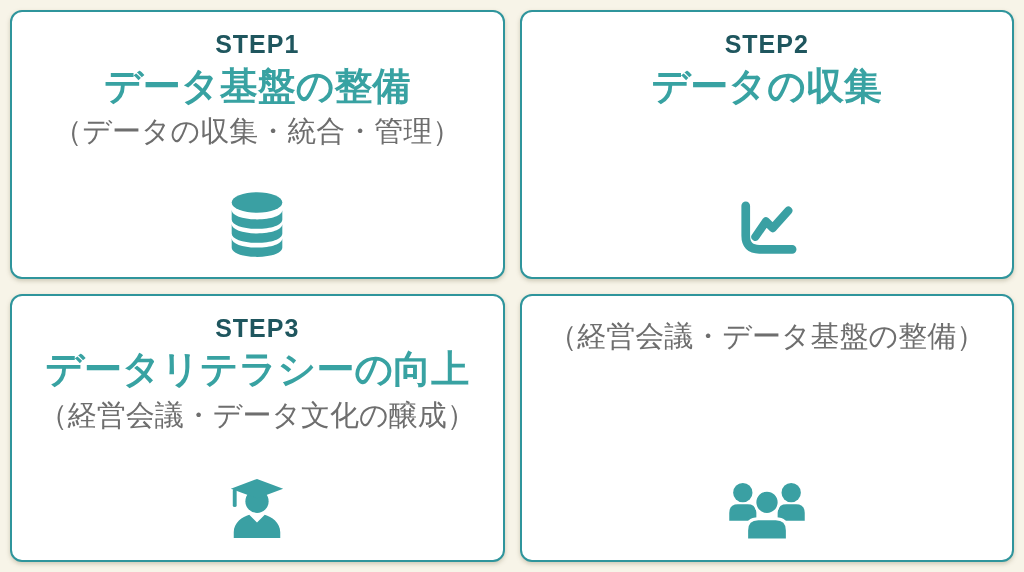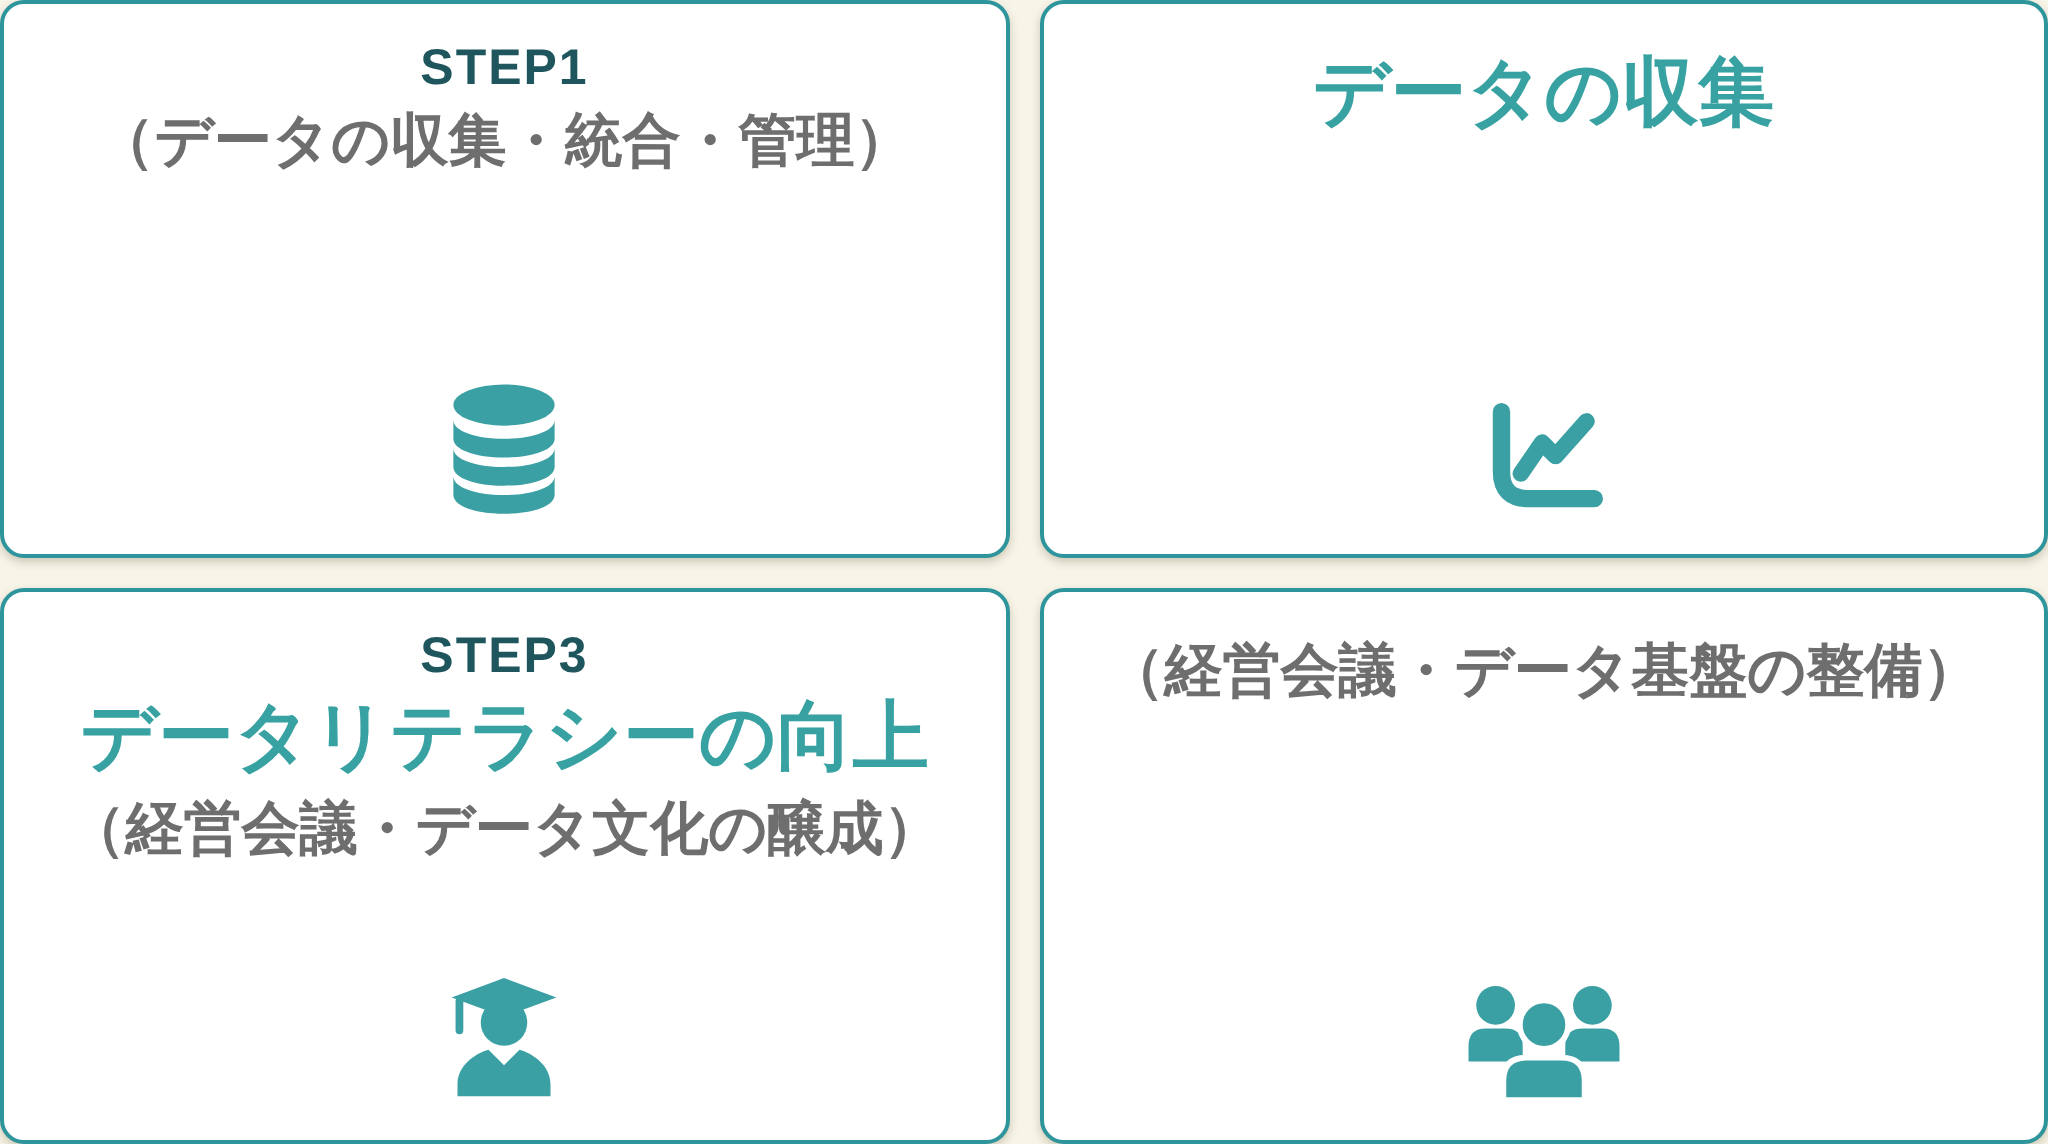--- a/index.html
+++ b/index.html
@@ -17,20 +17,21 @@
     background:var(--page-bg);
     font-family:"Liberation Sans","DejaVu Sans",sans-serif;
     overflow:hidden;
   }
   .grid{
     display:grid;
     grid-template-columns:1fr 1fr;
     grid-template-rows:1fr 1fr;
     gap:15px;
     width:1024px;height:572px;
+    padding:10px;
     box-sizing:border-box;
   }
   .card{
     background:var(--card-bg);
     border:2px solid var(--card-border);
     border-radius:12px;
     box-shadow:0 2px 4px rgba(130,120,90,0.35);
     box-sizing:border-box;
     display:flex;
     flex-direction:column;
@@ -50,21 +51,21 @@
     margin:6px 0 2px;
     font-size:38px;
     font-weight:bold;
     color:var(--title-color);
     line-height:1.12;
     white-space:pre-line;
   }
   .card-subtitle{
     margin:4px 0 0;
     font-size:29px;
-    font-weight:bold;
+    font-weight:normal;
     color:var(--subtitle-color);
     line-height:1.25;
   }
   .icon-wrap{
     margin-top:auto;
     margin-bottom:4px;
     display:flex;
     align-items:flex-end;
     justify-content:center;
   }
@@ -72,32 +73,34 @@
   .icon-fill{fill:var(--icon-color);}
   .icon-stroke{stroke:var(--icon-color);fill:none;}
 </style>
 </head>
 <body>
 
 <div class="grid">
 
   <section class="card">
     <div class="step-label">STEP1</div>
+    <h2 class="card-title">データ基盤の整備</h2>
     <p class="card-subtitle">（データの収集・統合・管理）</p>
     <div class="icon-wrap">
       <svg width="60" height="68" viewBox="0 0 64 72" aria-hidden="true">
         <ellipse class="icon-fill" cx="32" cy="12" rx="27" ry="11"></ellipse>
         <path class="icon-fill" d="M5 20 C5 26 17 30 32 30 C47 30 59 26 59 20 L59 30 C59 36 47 40 32 40 C17 40 5 36 5 30 Z"></path>
         <path class="icon-fill" d="M5 35 C5 41 17 45 32 45 C47 45 59 41 59 35 L59 45 C59 51 47 55 32 55 C17 55 5 51 5 45 Z"></path>
         <path class="icon-fill" d="M5 50 C5 56 17 60 32 60 C47 60 59 56 59 50 L59 60 C59 66 47 70 32 70 C17 70 5 66 5 60 Z"></path>
       </svg>
     </div>
   </section>
 
   <section class="card">
+    <div class="step-label">STEP2</div>
     <h2 class="card-title">データの収集</h2>
     <div class="icon-wrap">
       <svg width="62" height="58" viewBox="0 0 64 60" aria-hidden="true">
         <path class="icon-stroke" d="M10 5 L10 36 Q10 50 24 50 L58 50" stroke-width="9" stroke-linecap="round"></path>
         <path class="icon-stroke" d="M20 37 L31 21 L38 28 L54 10" stroke-width="8.5" stroke-linecap="round" stroke-linejoin="round"></path>
       </svg>
     </div>
   </section>
 
   <section class="card">

